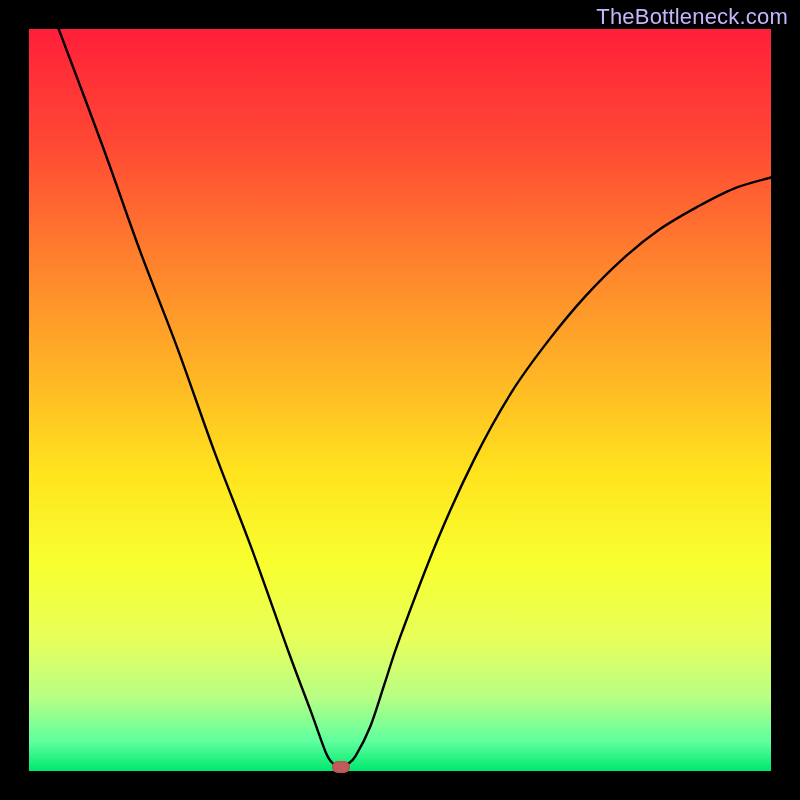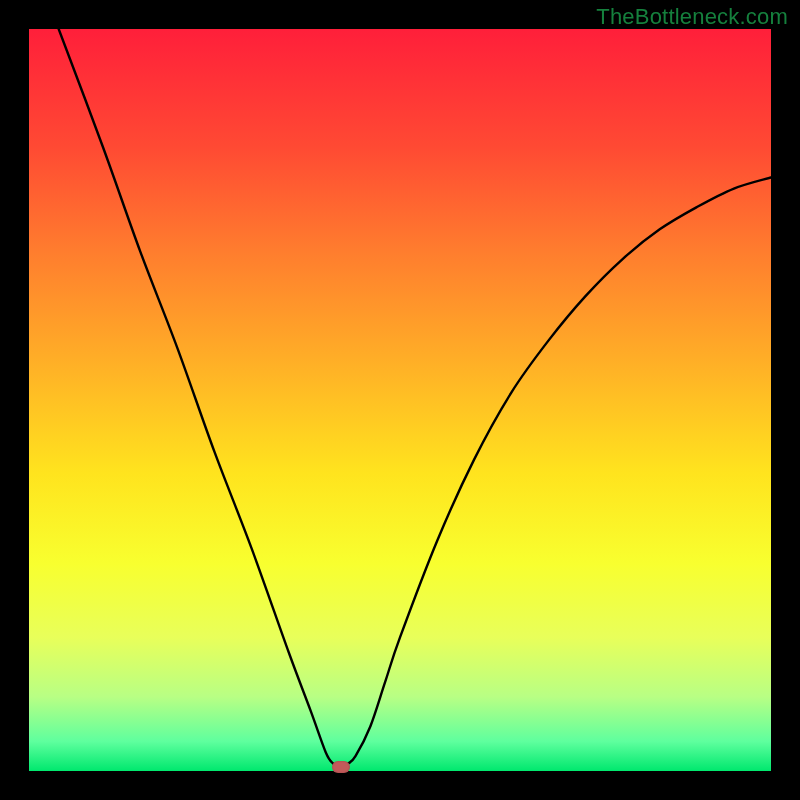--- a/index.html
+++ b/index.html
@@ -32,21 +32,21 @@
       #f8ff2f 72%,
       #e8ff5a 82%,
       #b8ff84 90%,
       #5fff9e 96%,
       #00e86e 100%);
   }
   .watermark {
     position: absolute;
     top: 4px;
     right: 12px;
-    color: #15803d;
+    color: #c4b5fd;
     font-size: 22px;
     font-weight: 500;
     letter-spacing: 0.2px;
     user-select: none;
   }
   svg.curve {
     position: absolute;
     left: 0;
     top: 0;
     width: 742px;

